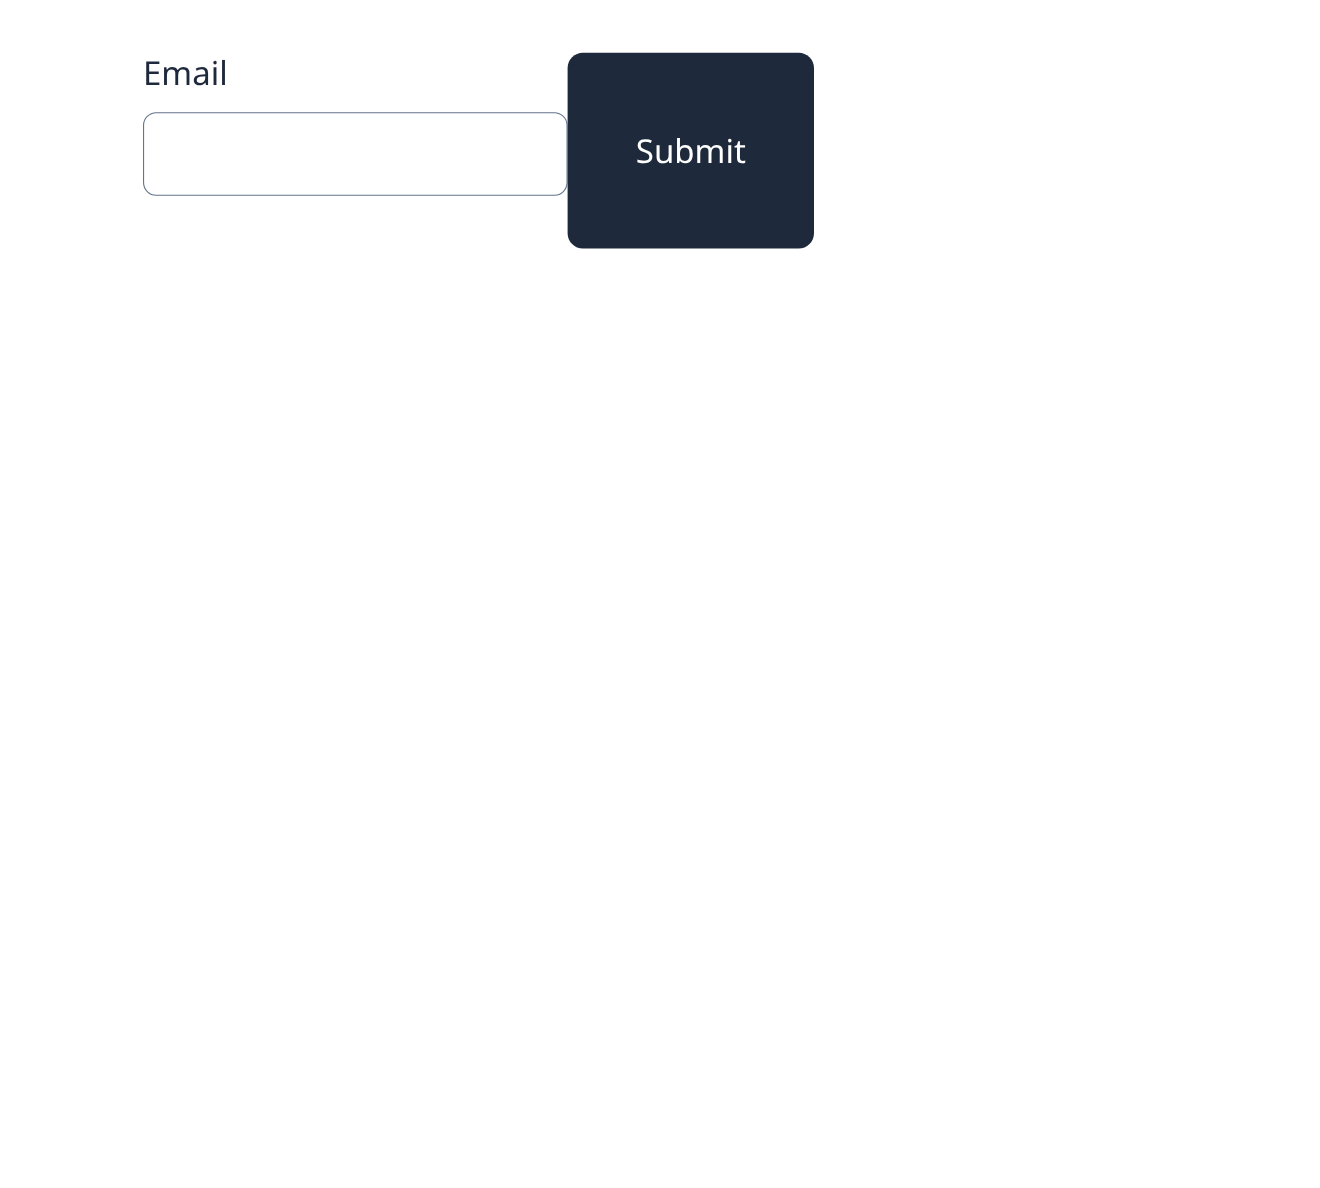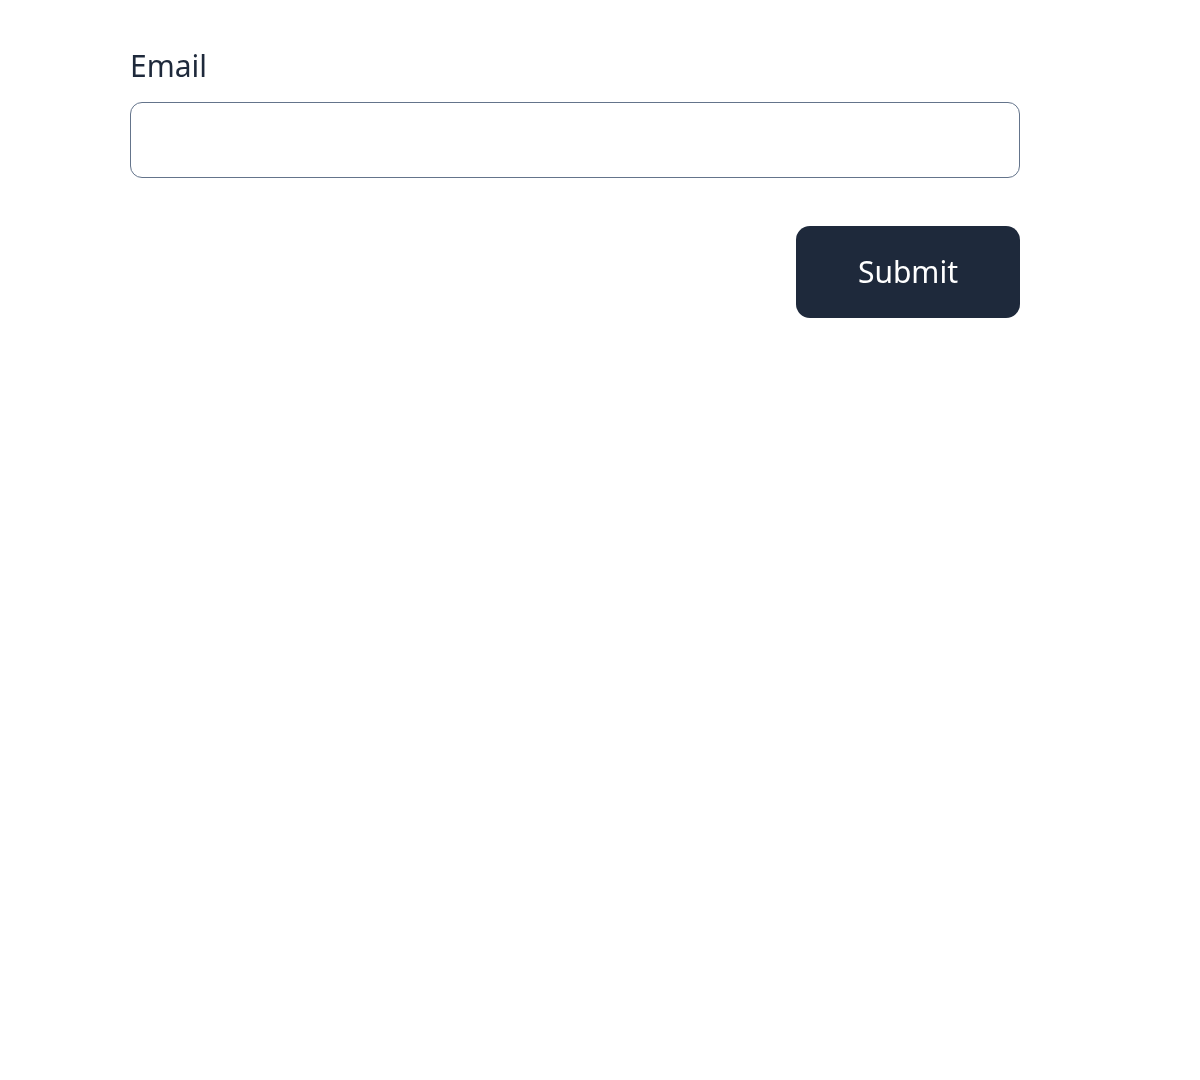--- a/index.html
+++ b/index.html
@@ -10,21 +10,21 @@
     body {
       font-family: ui-sans-serif, system-ui, -apple-system, BlinkMacSystemFont, "Segoe UI", Roboto, "Helvetica Neue", Arial, sans-serif;
       background: #ffffff;
       width: 1200px;
       height: 1080px;
       padding: 48px 130px;
     }
     .form-container {
       width: 890px;
       display: flex;
-      flex-direction: column;
+      flex-direction: row;
     }
     .field-group {
       display: flex;
       flex-direction: column;
       margin-bottom: 48px;
     }
     .field-label {
       font-size: 30px;
       font-weight: 400;
       color: #1e293b;

